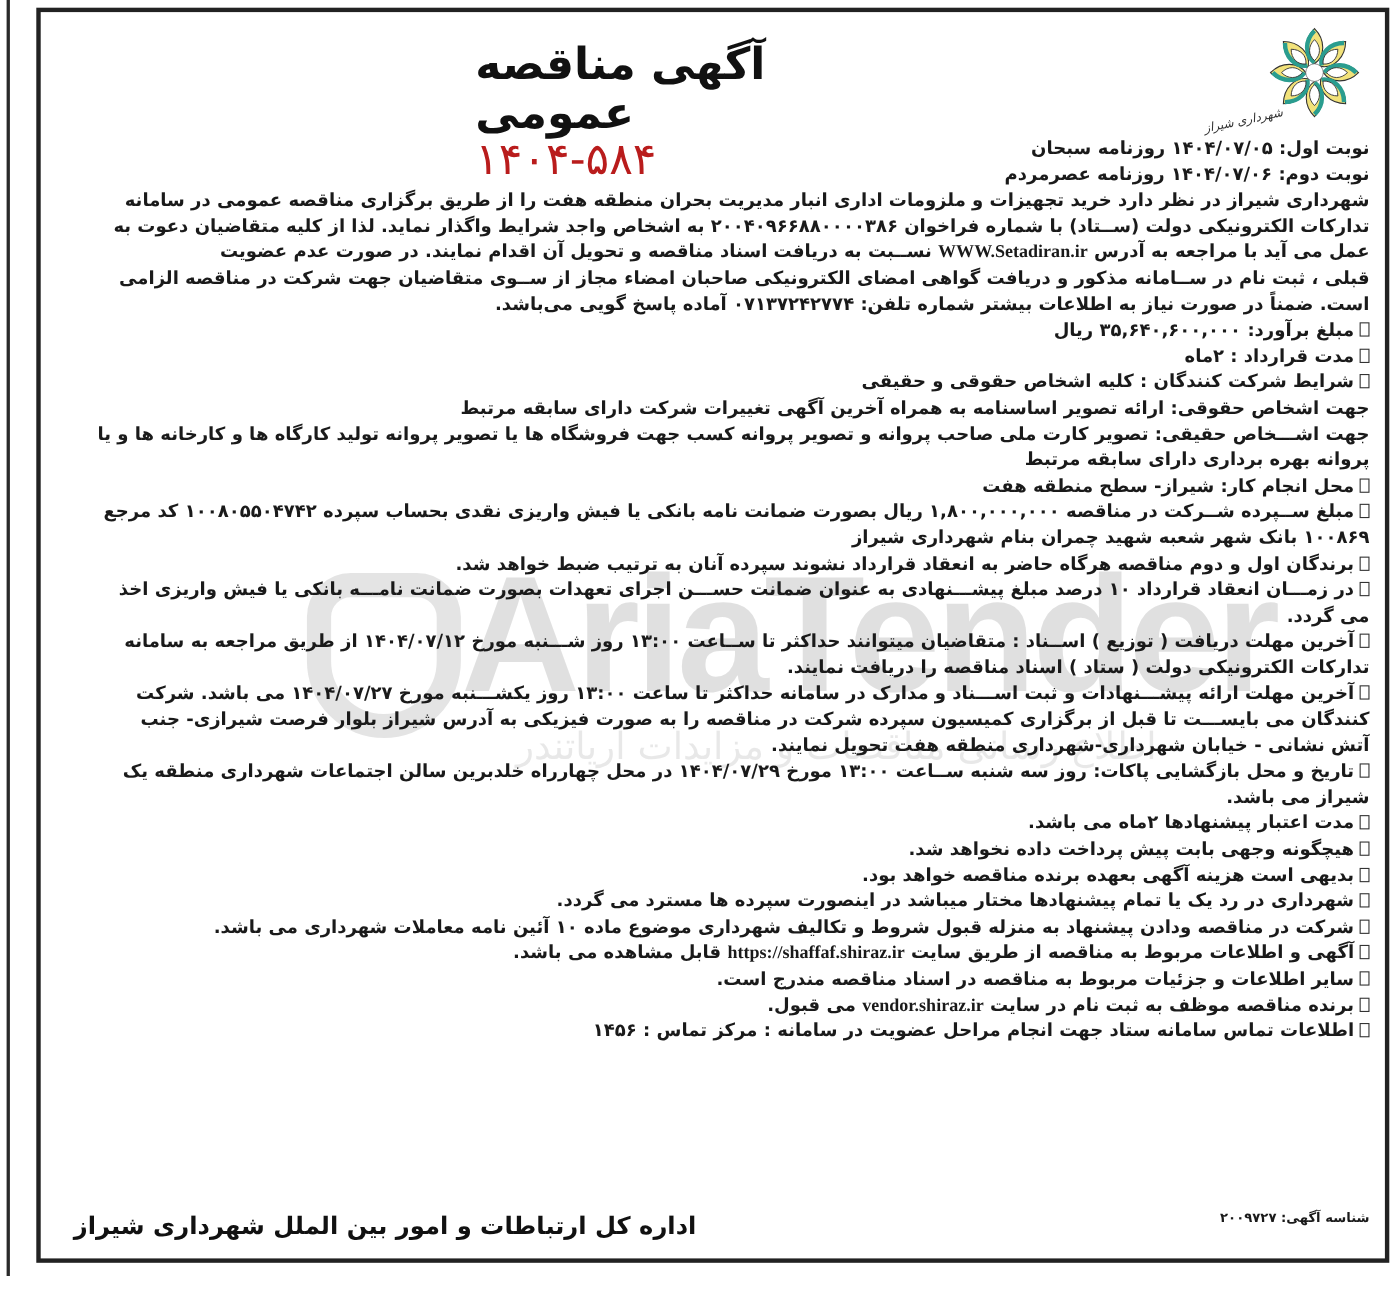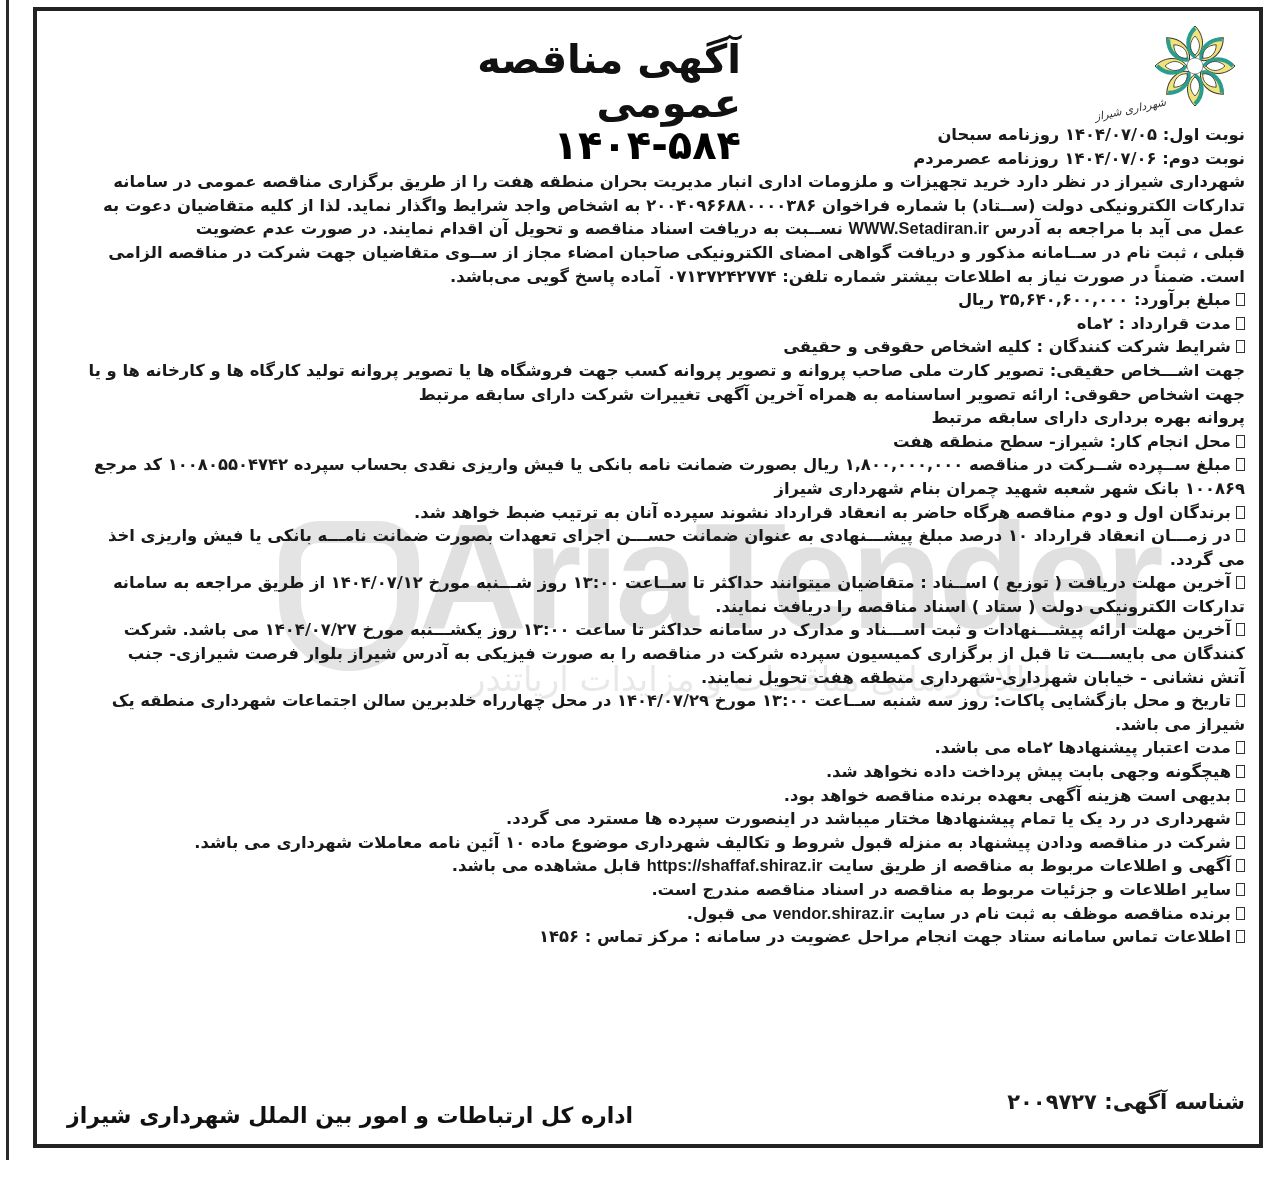--- a/index.html
+++ b/index.html
@@ -86,37 +86,37 @@
       top: 92px;
       font-size: 11px;
       font-style: italic;
       color: #333;
       direction: rtl;
       transform: rotate(-12deg);
       white-space: nowrap;
     }
     .title-block {
       position: absolute;
-      left: 374px;
+      left: 395px;
       top: 26px;
       width: 330px;
-      text-align: right;
+      text-align: left;
       direction: rtl;
     }
     .title-main {
       font-size: 40px;
       font-weight: bold;
       line-height: 44px;
       color: #111;
     }
     .title-num {
       font-size: 40px;
-      font-weight: bold;
+      font-weight: normal;
       line-height: 40px;
-      color: #000000;
+      color: #b91c1c;
     }
     .content {
       position: absolute;
       right: 14px;
       left: 14px;
       top: 112px;
       direction: rtl;
       font-size: 16.4px;
       font-weight: bold;
       line-height: 23.6px;
@@ -129,34 +129,34 @@
     .bullet {
       display: inline-block;
       width: 9px;
       height: 13px;
       border: 1px solid #333;
       margin-left: 5px;
       vertical-align: -1px;
       box-sizing: border-box;
     }
     .latin {
-      font-family: Liberation Sans, sans-serif;
+      font-family: Liberation Serif, serif;
       font-weight: bold;
       direction: ltr;
       unicode-bidi: embed;
     }
     .schedule {
       padding-right: 0;
     }
     .footer-id {
       position: absolute;
       right: 14px;
       bottom: 30px;
       direction: rtl;
-      font-size: 21px;
+      font-size: 12px;
       font-weight: bold;
     }
     .footer-office {
       position: absolute;
       left: 30px;
       bottom: 16px;
       direction: rtl;
       font-size: 22px;
       font-weight: bold;
       color: #111;
@@ -236,22 +236,22 @@
     <div class="line">تدارکات الکترونیکی دولت (ســتاد) با شماره فراخوان ۲۰۰۴۰۹۶۶۸۸۰۰۰۰۳۸۶ به اشخاص واجد شرایط واگذار نماید. لذا از کلیه متقاضیان دعوت به</div>
     <div class="line">
       <span>عمل می آید با مراجعه به آدرس </span><span class="latin">WWW.Setadiran.ir</span><span> نســبت به دریافت اسناد مناقصه و تحویل آن اقدام نمایند. در صورت عدم عضویت</span>
     </div>
     <div class="line">قبلی ، ثبت نام در ســامانه مذکور و دریافت گواهی امضای الکترونیکی صاحبان امضاء مجاز از ســوی متقاضیان جهت شرکت در مناقصه الزامی</div>
     <div class="line">است. ضمناً در صورت نیاز به اطلاعات بیشتر شماره تلفن: ۰۷۱۳۷۲۴۲۷۷۴ آماده پاسخ گویی می‌باشد.</div>
 
     <div class="line"><span class="bullet"></span><span>مبلغ برآورد: ۳۵,۶۴۰,۶۰۰,۰۰۰ ریال</span></div>
     <div class="line"><span class="bullet"></span><span>مدت قرارداد : ۲ماه</span></div>
     <div class="line"><span class="bullet"></span><span>شرایط شرکت کنندگان : کلیه اشخاص حقوقی و حقیقی</span></div>
+    <div class="line">جهت اشخاص حقوقی: ارائه تصویر اساسنامه به همراه آخرین آگهی تغییرات شرکت  دارای سابقه مرتبط</div>
     <div class="line">جهت اشـــخاص حقیقی: تصویر کارت ملی صاحب پروانه و تصویر پروانه کسب جهت فروشگاه ها یا تصویر پروانه تولید کارگاه ها و کارخانه ها و یا</div>
-    <div class="line">جهت اشخاص حقوقی: ارائه تصویر اساسنامه به همراه آخرین آگهی تغییرات شرکت  دارای سابقه مرتبط</div>
     <div class="line">پروانه بهره برداری دارای سابقه مرتبط</div>
     <div class="line"><span class="bullet"></span><span>محل انجام کار: شیراز- سطح منطقه هفت</span></div>
     <div class="line"><span class="bullet"></span><span>مبلغ ســپرده شــرکت در مناقصه ۱,۸۰۰,۰۰۰,۰۰۰ ریال بصورت ضمانت نامه بانکی یا فیش واریزی نقدی بحساب سپرده ۱۰۰۸۰۵۵۰۴۷۴۲ کد مرجع</span></div>
     <div class="line">۱۰۰۸۶۹ بانک شهر شعبه شهید چمران بنام شهرداری شیراز</div>
     <div class="line"><span class="bullet"></span><span>برندگان اول و دوم مناقصه هرگاه حاضر به انعقاد قرارداد نشوند سپرده آنان به ترتیب ضبط خواهد شد.</span></div>
     <div class="line"><span class="bullet"></span><span>در زمـــان انعقاد قرارداد ۱۰ درصد مبلغ پیشـــنهادی به عنوان ضمانت حســـن اجرای تعهدات بصورت ضمانت نامـــه بانکی یا فیش واریزی اخذ</span></div>
     <div class="line">می گردد.</div>
     <div class="line"><span class="bullet"></span><span>آخرین مهلت دریافت ( توزیع ) اســناد : متقاضیان میتوانند حداکثر تا ســاعت ۱۳:۰۰ روز شـــنبه مورخ ۱۴۰۴/۰۷/۱۲ از طریق مراجعه به سامانه</span></div>
     <div class="line">تدارکات الکترونیکی دولت ( ستاد ) اسناد مناقصه را دریافت نمایند.</div>
     <div class="line"><span class="bullet"></span><span>آخرین مهلت ارائه پیشـــنهادات و ثبت اســـناد و مدارک در سامانه حداکثر تا ساعت ۱۳:۰۰ روز یکشـــنبه مورخ ۱۴۰۴/۰۷/۲۷ می باشد. شرکت</span></div>

